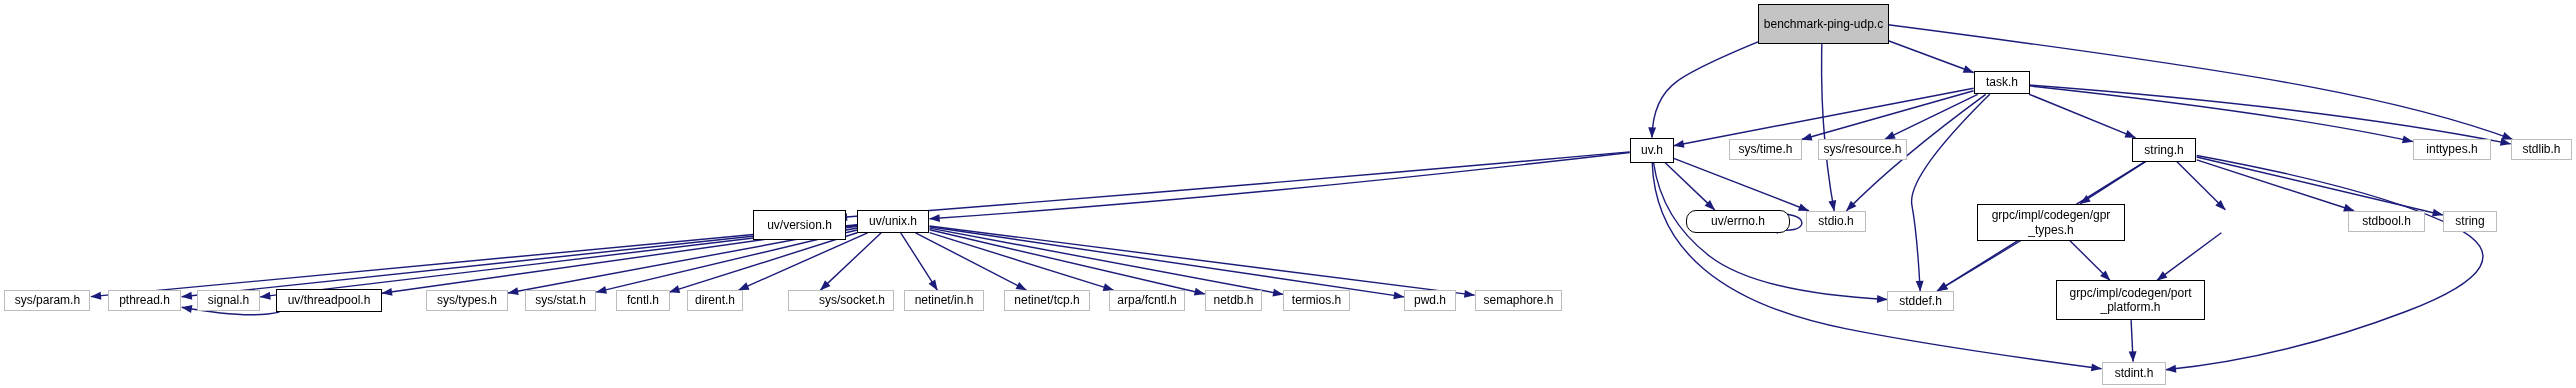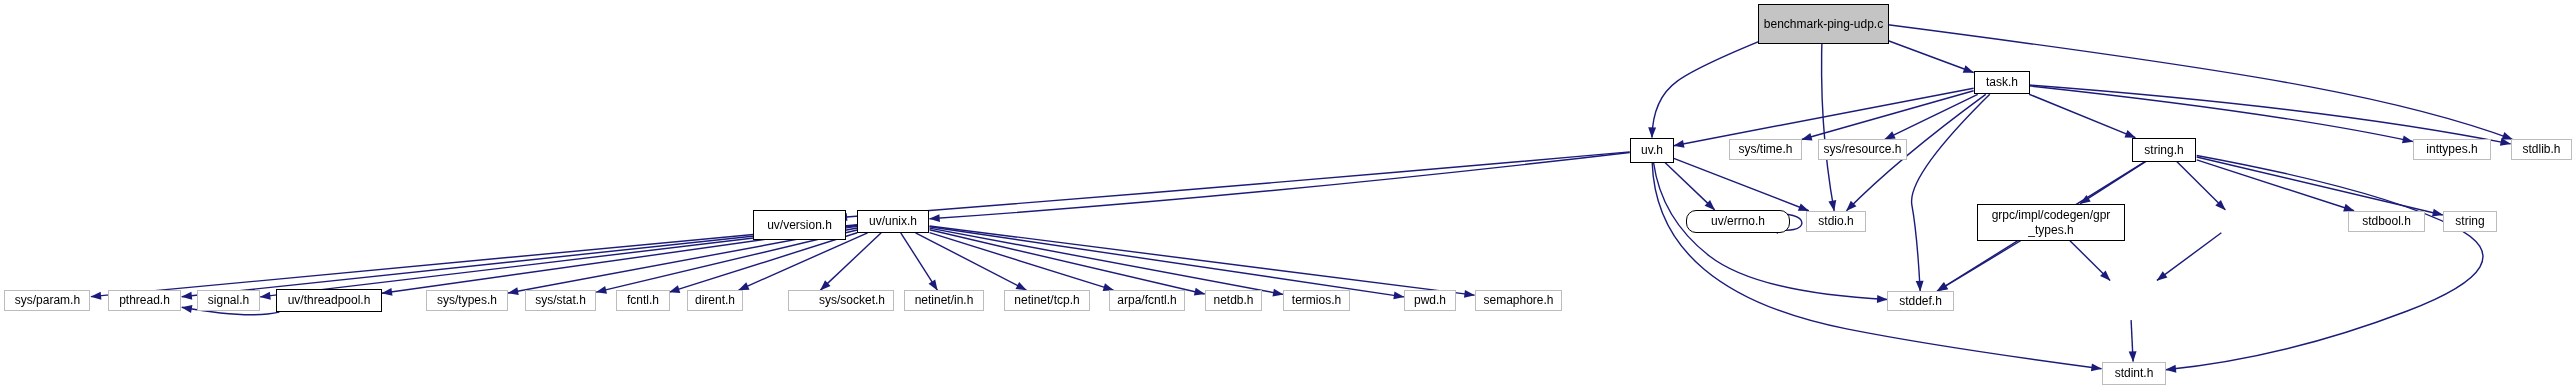--- a/index.html
+++ b/index.html
@@ -110,15 +110,17 @@
     <div class="node n-ext" style="left: 687px; top: 290px; width: 56px; height: 21px;">dirent.h</div>
     <div class="node n-ext" style="left: 788px; top: 290px; width: 106px; height: 21px; padding-left: 22px;">sys/socket.h</div>
     <div class="node n-ext" style="left: 904px; top: 290px; width: 80px; height: 21px;">netinet/in.h</div>
     <div class="node n-ext" style="left: 1004px; top: 290px; width: 86px; height: 21px;">netinet/tcp.h</div>
     <div class="node n-ext" style="left: 1109px; top: 290px; width: 76px; height: 21px;">arpa/fcntl.h</div>
     <div class="node n-ext" style="left: 1205px; top: 290px; width: 57px; height: 21px;">netdb.h</div>
     <div class="node n-ext" style="left: 1283px; top: 290px; width: 67px; height: 21px;">termios.h</div>
     <div class="node n-ext" style="left: 1404px; top: 290px; width: 52px; height: 21px;">pwd.h</div>
     <div class="node n-ext" style="left: 1475px; top: 290px; width: 87px; height: 21px;">semaphore.h</div>
     <div class="node n-ext" style="left: 1887px; top: 291px; width: 67px; height: 20px;">stddef.h</div>
+    <div class="node n-doc" style="left: 2056px; top: 280px; width: 149px; height: 40px;">grpc/impl/codegen/port
+_platform.h</div>
     <div class="node n-ext" style="left: 2102px; top: 362px; width: 64px; height: 23px;">stdint.h</div>
   </div>
 
 
 </body></html>

